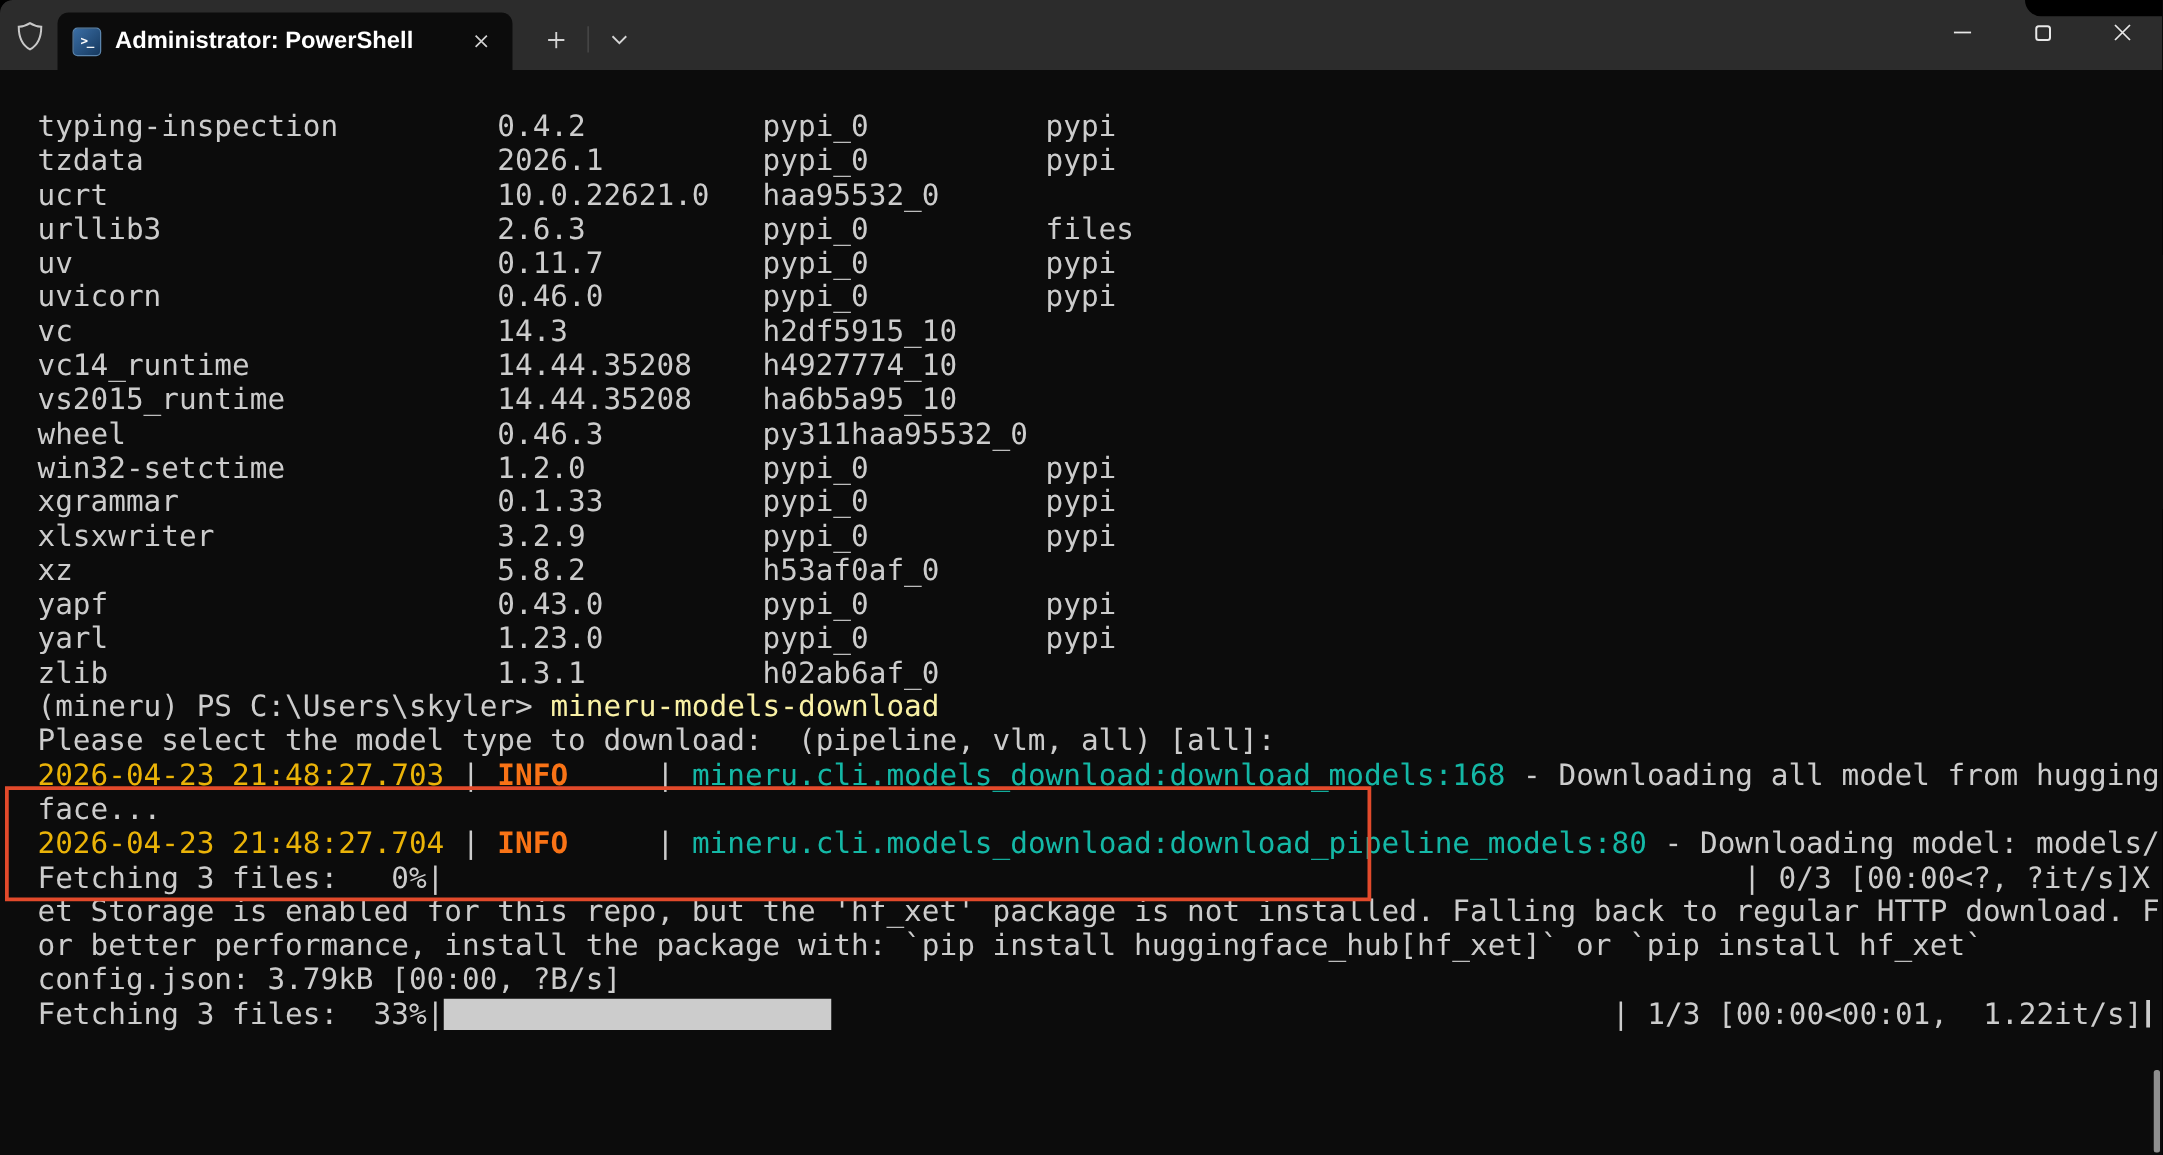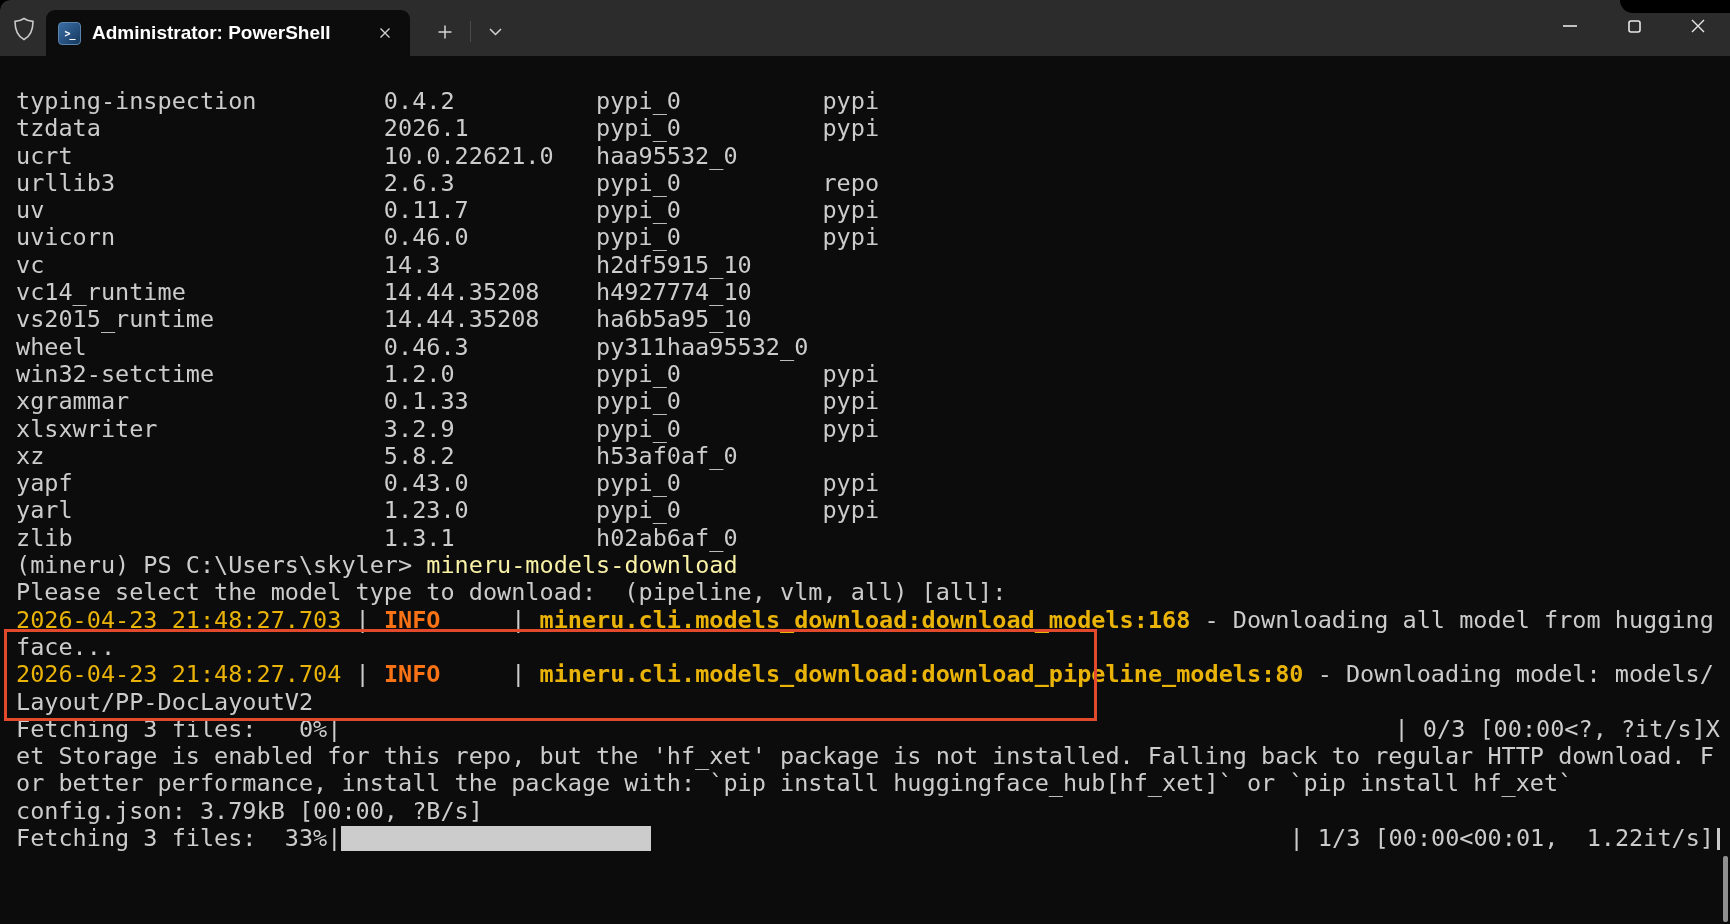--- a/index.html
+++ b/index.html
@@ -29,29 +29,29 @@
   .wincontrols{position:absolute;right:0;top:6px;display:flex;}
   .winbtn{width:64px;height:40px;display:flex;align-items:center;justify-content:center;color:#e8e8e8;}
   
   .notch{position:absolute;top:0;right:0;width:110px;height:13px;background:#000;border-bottom-left-radius:14px;}
   
   .screen{
     position:absolute;left:0;top:56px;width:100%;height:868px;background:#0c0c0c;
     font-family:"DejaVu Sans Mono","Liberation Mono",monospace;
     font-size:23.5px;color:#cccccc;
   }
-  .rows{position:absolute;left:16px;top:32px;right:10px;}
+  .rows{position:absolute;left:30px;top:32px;right:10px;}
   .row{height:27.3px;line-height:27.3px;white-space:pre;}
   .row.flex{display:flex;align-items:center;justify-content:flex-end;}
   .spacer{flex:1 1 auto;}
   .bar{width:310px;height:25px;background:#cccccc;flex:0 0 auto;}
   .cursor{width:3px;height:22px;background:#cccccc;margin-left:3px;flex:0 0 auto;}
   .c-fg{color:#cccccc;}
   .c-green{color:#eab308;}
-  .c-blue{color:#eab308;font-weight:bold;}
+  .c-blue{color:#14b8a6;}
   .c-yellow{color:#f9f1a5;}
   .c-bold{color:#f97316;font-weight:bold;}
   
   .redbox{position:absolute;left:4px;top:573px;width:1093px;height:92px;border:3px solid #e24a2b;box-sizing:border-box;pointer-events:none;}
   
   .scrollthumb{position:absolute;right:2px;top:856px;width:5px;height:66px;background:#8f8f8f;border-radius:2px;}
 </style>
 </head>
 <body>
 
@@ -103,40 +103,39 @@
           </svg>
       </div>
     </div>
   </div>
 
   <div class="screen">
     <div class="rows">
         <div class="row"><span class="c-fg">typing-inspection         0.4.2          pypi_0          pypi</span></div>
         <div class="row"><span class="c-fg">tzdata                    2026.1         pypi_0          pypi</span></div>
         <div class="row"><span class="c-fg">ucrt                      10.0.22621.0   haa95532_0      </span></div>
-        <div class="row"><span class="c-fg">urllib3                   2.6.3          pypi_0          repo</span></div>
+        <div class="row"><span class="c-fg">urllib3                   2.6.3          pypi_0          files</span></div>
         <div class="row"><span class="c-fg">uv                        0.11.7         pypi_0          pypi</span></div>
         <div class="row"><span class="c-fg">uvicorn                   0.46.0         pypi_0          pypi</span></div>
         <div class="row"><span class="c-fg">vc                        14.3           h2df5915_10     </span></div>
         <div class="row"><span class="c-fg">vc14_runtime              14.44.35208    h4927774_10     </span></div>
         <div class="row"><span class="c-fg">vs2015_runtime            14.44.35208    ha6b5a95_10     </span></div>
         <div class="row"><span class="c-fg">wheel                     0.46.3         py311haa95532_0 </span></div>
         <div class="row"><span class="c-fg">win32-setctime            1.2.0          pypi_0          pypi</span></div>
         <div class="row"><span class="c-fg">xgrammar                  0.1.33         pypi_0          pypi</span></div>
         <div class="row"><span class="c-fg">xlsxwriter                3.2.9          pypi_0          pypi</span></div>
         <div class="row"><span class="c-fg">xz                        5.8.2          h53af0af_0      </span></div>
         <div class="row"><span class="c-fg">yapf                      0.43.0         pypi_0          pypi</span></div>
         <div class="row"><span class="c-fg">yarl                      1.23.0         pypi_0          pypi</span></div>
         <div class="row"><span class="c-fg">zlib                      1.3.1          h02ab6af_0      </span></div>
         <div class="row"><span class="c-fg">(mineru) PS C:\Users\skyler&gt; </span><span class="c-yellow">mineru-models-download</span></div>
         <div class="row"><span class="c-fg">Please select the model type to download:  (pipeline, vlm, all) [all]:</span></div>
         <div class="row"><span class="c-green">2026-04-23 21:48:27.703</span><span class="c-fg"> | </span><span class="c-bold">INFO</span><span class="c-fg">     | </span><span class="c-blue">mineru.cli.models_download:download_models:168</span><span class="c-fg"> - Downloading all model from hugging</span></div>
         <div class="row"><span class="c-fg">face...</span></div>
         <div class="row"><span class="c-green">2026-04-23 21:48:27.704</span><span class="c-fg"> | </span><span class="c-bold">INFO</span><span class="c-fg">     | </span><span class="c-blue">mineru.cli.models_download:download_pipeline_models:80</span><span class="c-fg"> - Downloading model: models/</span></div>
-        <div class="row"><span class="c-fg">Layout/PP-DocLayoutV2</span></div>
         <div class="row flex"><span class="c-fg">Fetching 3 files:   0%|</span><div class="spacer"></div><span class="c-fg">| 0/3 [00:00&lt;?, ?it/s]X</span></div>
         <div class="row"><span class="c-fg">et Storage is enabled for this repo, but the 'hf_xet' package is not installed. Falling back to regular HTTP download. F</span></div>
         <div class="row"><span class="c-fg">or better performance, install the package with: `pip install huggingface_hub[hf_xet]` or `pip install hf_xet`</span></div>
         <div class="row"><span class="c-fg">config.json: 3.79kB [00:00, ?B/s]</span></div>
         <div class="row flex"><span class="c-fg">Fetching 3 files:  33%|</span><div class="bar"></div><div class="spacer"></div><span class="c-fg">| 1/3 [00:00&lt;00:01,  1.22it/s]</span><div class="cursor"></div></div>
       </div>
     <div class="redbox"></div>
   </div>
 
   <div class="notch"></div>

